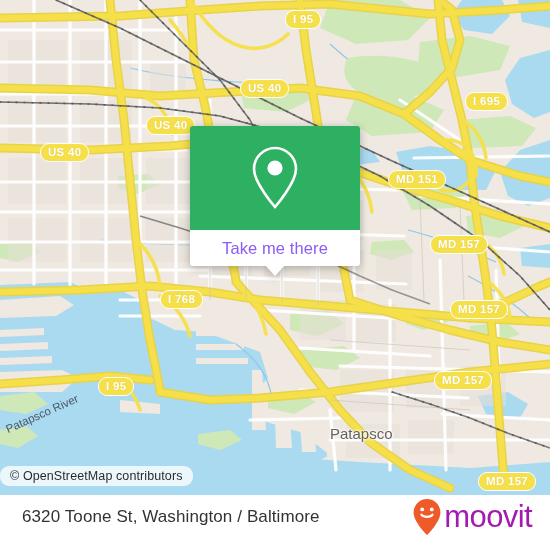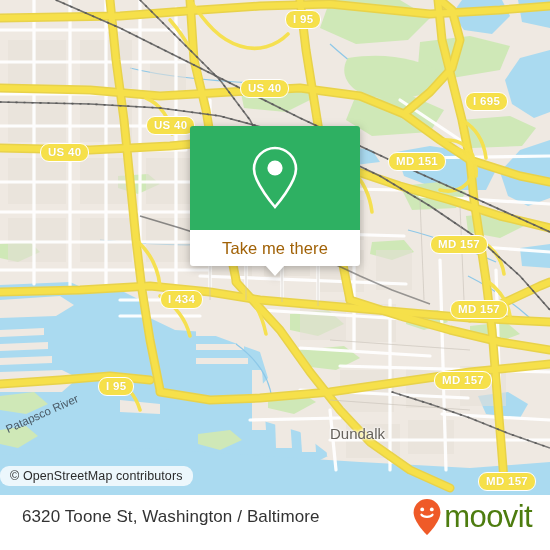--- a/index.html
+++ b/index.html
@@ -66,21 +66,21 @@
     position: relative;
     height: 36px;
     background: #ffffff;
     border-radius: 0 0 3px 3px;
     display: flex;
     align-items: center;
     justify-content: center;
   }
   .card-bottom .label {
     font-size: 16.5px;
-    color: #a16207;
+    color: #8b5cf6;
     letter-spacing: 0.1px;
   }
   .card-tail {
     position: absolute;
     left: 50%;
     bottom: -10px;
     margin-left: -10px;
     width: 0; height: 0;
     border-left: 10px solid transparent;
     border-right: 10px solid transparent;
@@ -108,21 +108,21 @@
     letter-spacing: 0.1px;
     white-space: nowrap;
   }
   #brand {
     display: flex;
     align-items: center;
     gap: 2px;
   }
   #brand-wordmark {
     font-size: 31px;
-    color: #4d7c0f;
+    color: #a21caf;
     letter-spacing: -0.6px;
     line-height: 1;
     font-weight: 400;
   }
 
   
   .shield {
     position: absolute;
     background: #f6e04a;
     border: 1.5px solid #ffffff;
@@ -387,29 +387,29 @@
         <path d="M330,340 L470,350"></path>
         <path d="M330,400 L470,410"></path>
       </g>
     </svg>
 
     <div class="shield" style="left:285px; top:10px;">I 95</div>
     <div class="shield" style="left:465px; top:68px;margin-top:24px;">I 695</div>
     <div class="shield" style="left:240px; top:79px;">US 40</div>
     <div class="shield" style="left:146px; top:116px;">US 40</div>
     <div class="shield" style="left:40px;  top:143px;">US 40</div>
-    <div class="shield" style="left:388px; top:152px;">MD 151</div>
+    <div class="shield" style="left:388px; top:170px;">MD 151</div>
     <div class="shield" style="left:430px; top:235px;">MD 157</div>
     <div class="shield" style="left:450px; top:300px;">MD 157</div>
     <div class="shield" style="left:434px; top:371px;">MD 157</div>
     <div class="shield" style="left:478px; top:472px;">MD 157</div>
-    <div class="shield" style="left:160px; top:290px;">I 434</div>
+    <div class="shield" style="left:160px; top:290px;">I 768</div>
     <div class="shield" style="left:98px;  top:377px;">I 95</div>
 
-    <div class="place-label" style="left:330px; top:425px;">Dundalk</div>
+    <div class="place-label" style="left:330px; top:425px;">Patapsco</div>
 
     <div class="water-label" style="left:4px; top:424px; transform:rotate(-24deg); transform-origin:left top;">Patapsco River</div>
 
     <div id="attribution">
       <span>© OpenStreetMap contributors</span>
     </div>
   </div>
 
   <div id="marker-card">
     <div class="card-top">

